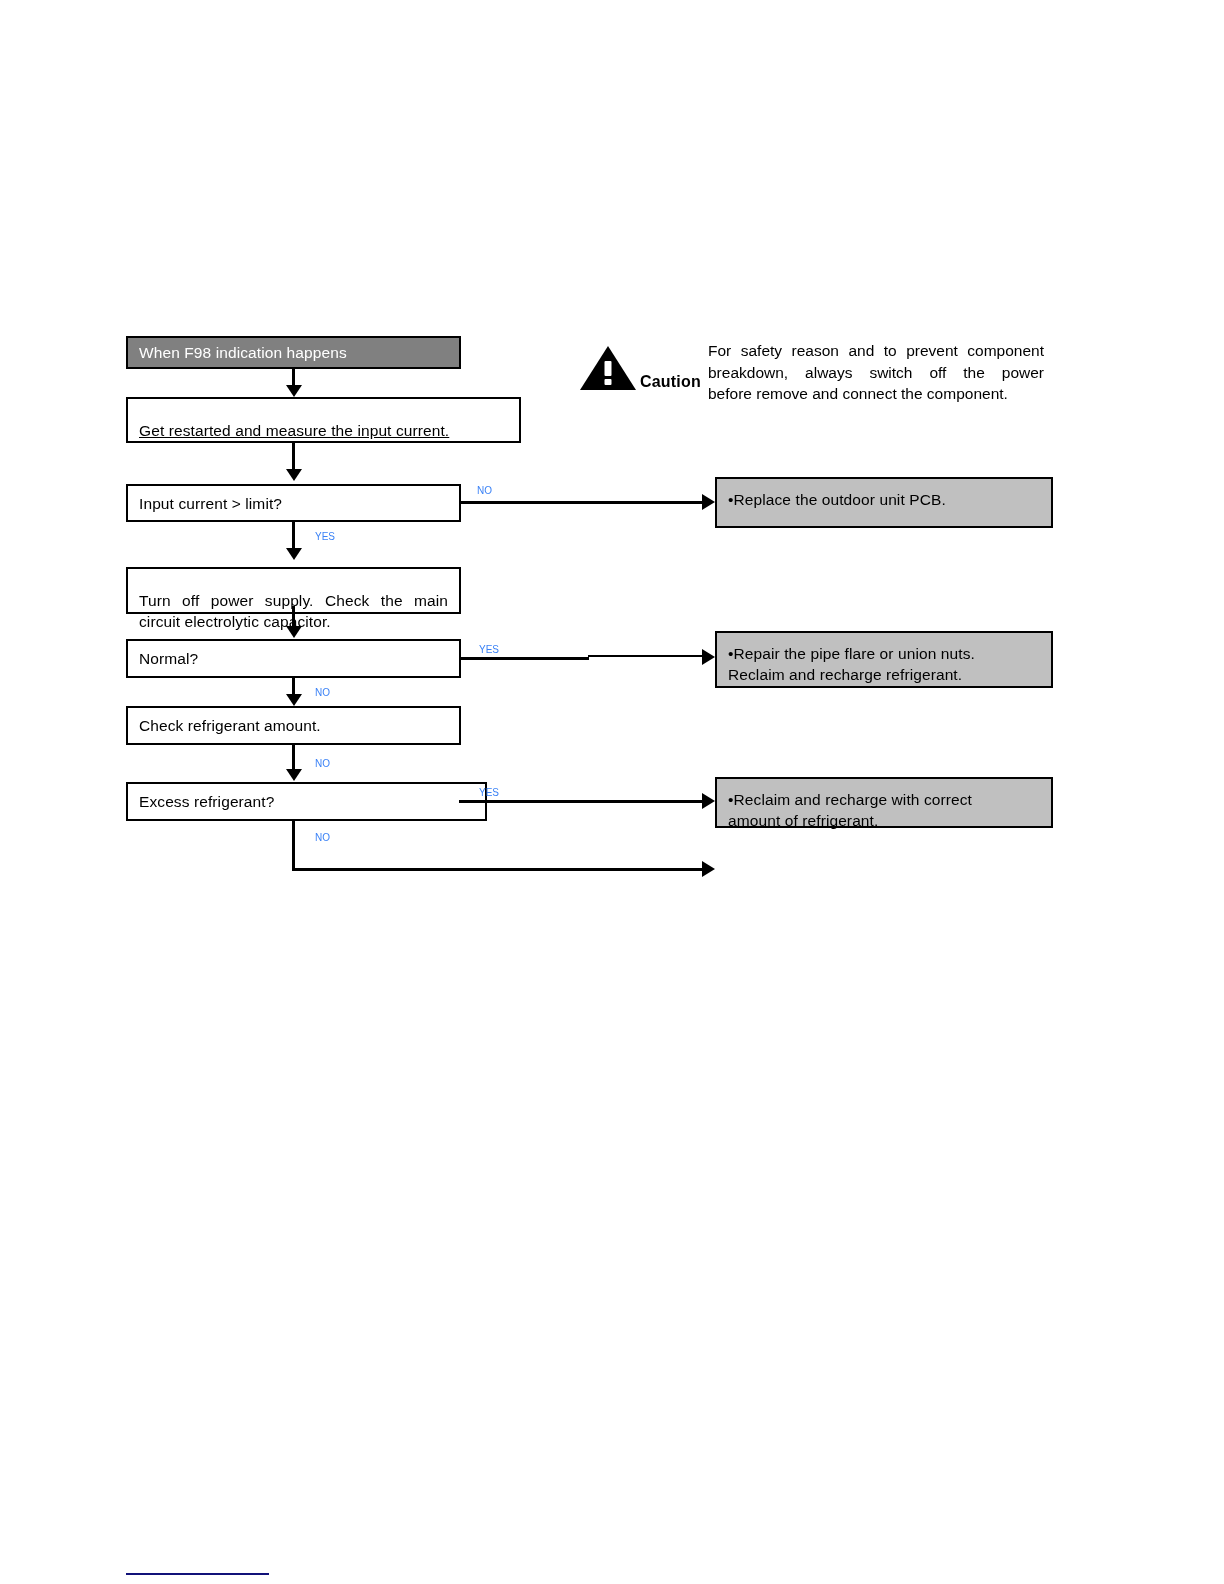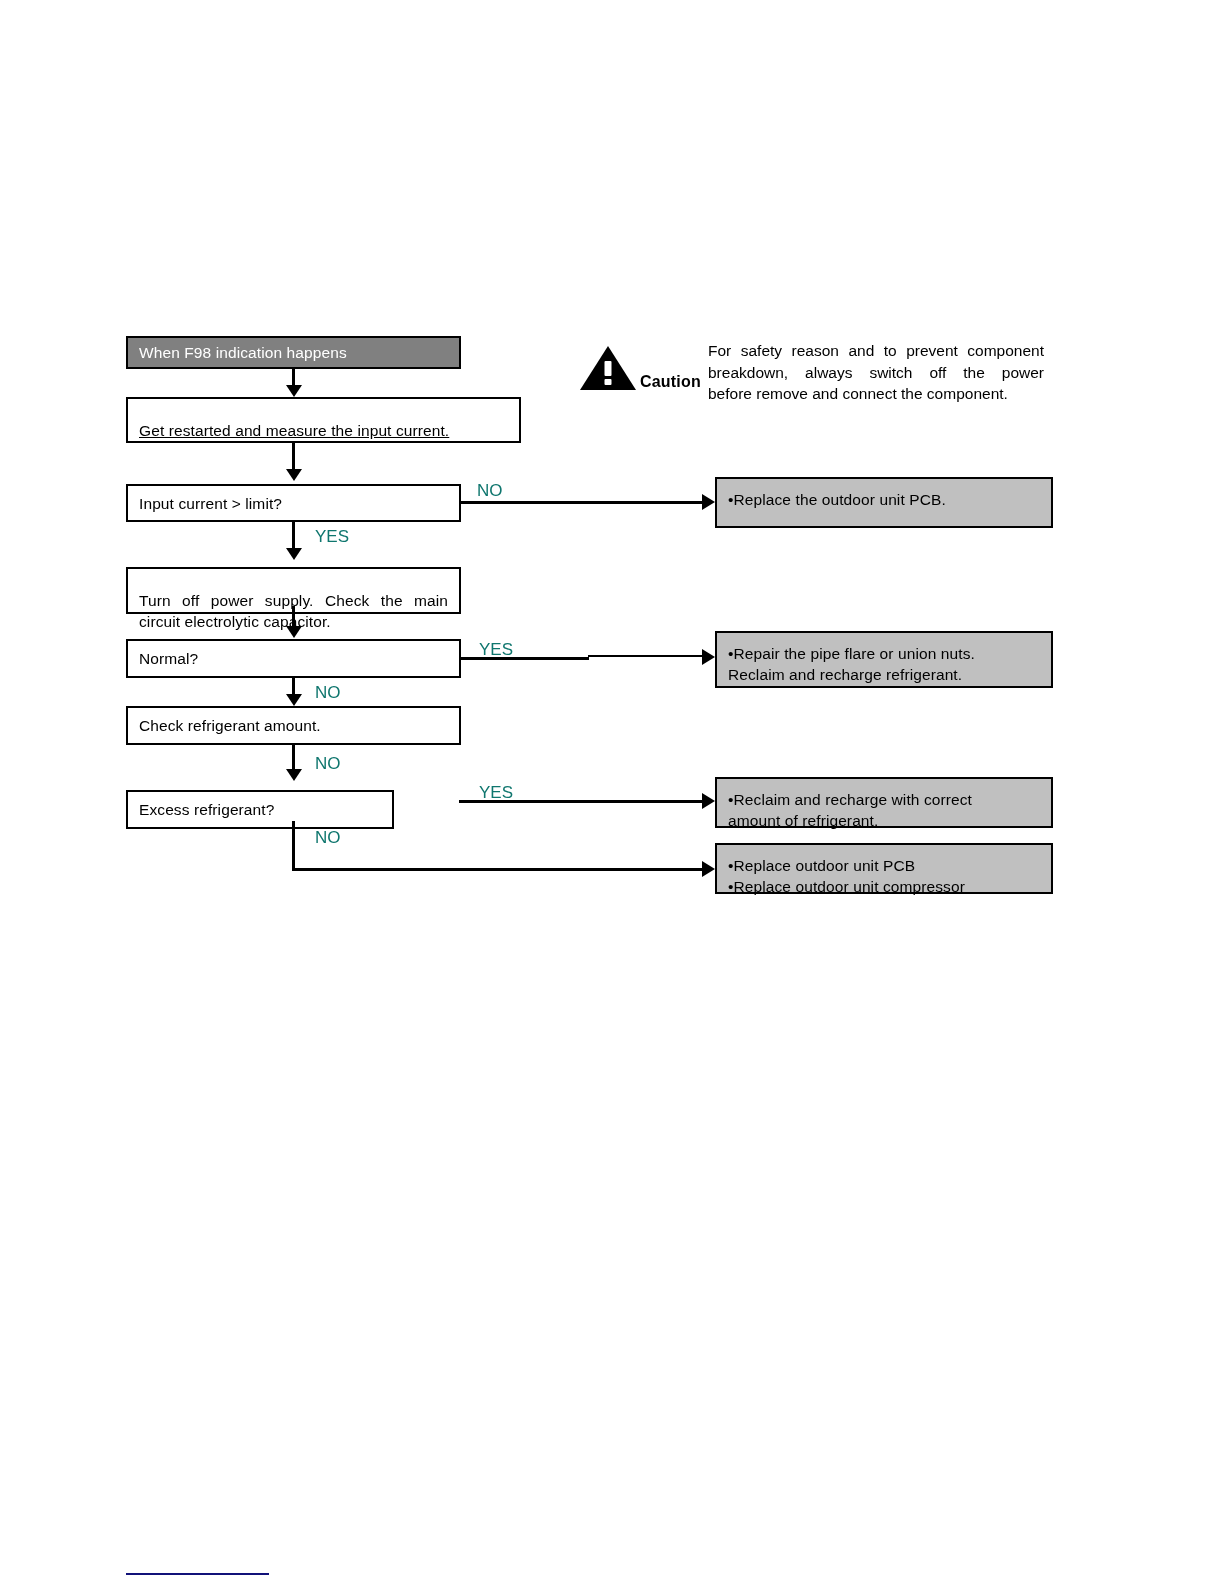--- a/index.html
+++ b/index.html
@@ -73,23 +73,23 @@
   .arrow-right {
     position: absolute;
     width: 0; height: 0;
     border-top: 8px solid transparent;
     border-bottom: 8px solid transparent;
     border-left: 13px solid #000000;
   }
 
   .edge-label {
     position: absolute;
-    font-size: 17px;
+    font-size: 10px;
     line-height: 17px;
-    color: #0f766e;
+    color: #3b82f6;
     white-space: nowrap;
   }
 
   
   .caution-wrap { position: absolute; }
   .caution-icon { position: absolute; left: 0; top: 0; }
   .caution-word {
     position: absolute;
     font-size: 16px;
     font-weight: bold;
@@ -168,21 +168,21 @@
   <div class="edge-label" style="left:315px; top:684px;">NO</div>
 
   <div class="node center-v" style="left:126px; top:706px; width:335px; height:39px;">
     <span class="txt">Check refrigerant amount.</span>
   </div>
 
   <div class="vline" style="left:292px; top:745px; height:28px;"></div>
   <div class="arrow-down" style="left:286px; top:769px;"></div>
   <div class="edge-label" style="left:315px; top:755px;">NO</div>
 
-  <div class="node center-v" style="left:126px; top:782px; width:268px; height:39px;margin-top:8px;">
+  <div class="node center-v" style="left:126px; top:782px; width:361px; height:39px;">
     <span class="txt">Excess refrigerant?</span>
   </div>
 
   <div class="hline" style="left:459px; top:800px; width:246px;"></div>
   <div class="arrow-right" style="left:702px; top:793px;"></div>
   <div class="edge-label" style="left:479px; top:784px;">YES</div>
 
   <div class="vline" style="left:292px; top:821px; height:50px;"></div>
   <div class="hline" style="left:292px; top:868px; width:413px;"></div>
   <div class="arrow-right" style="left:702px; top:861px;"></div>
@@ -201,26 +201,20 @@
     </span>
   </div>
 
   <div class="node action" style="left:715px; top:777px; width:338px; height:51px;">
     <span class="bullets">
       <span class="bline">•Reclaim and recharge with correct</span>
       <span class="bline">amount of refrigerant.</span>
     </span>
   </div>
 
-  <div class="node action" style="left:715px; top:843px; width:338px; height:51px;">
-    <span class="bullets">
-      <span class="bline">•Replace outdoor unit PCB</span>
-      <span class="bline">•Replace outdoor unit compressor</span>
-    </span>
-  </div>
 
   <div class="caution-wrap" style="left:578px; top:340px; width:470px; height:70px;">
 
     <span class="caution-icon" style="left:0px; top:4px;">
       <svg width="60" height="48" viewBox="0 0 60 48" aria-hidden="true">
         <path d="M30 2 L58 46 L2 46 Z" fill="#000000"></path>
         <rect x="26.5" y="17" width="7" height="15" rx="1" fill="#ffffff"></rect>
         <rect x="26.5" y="35" width="7" height="6" rx="1" fill="#ffffff"></rect>
       </svg>
     </span>

